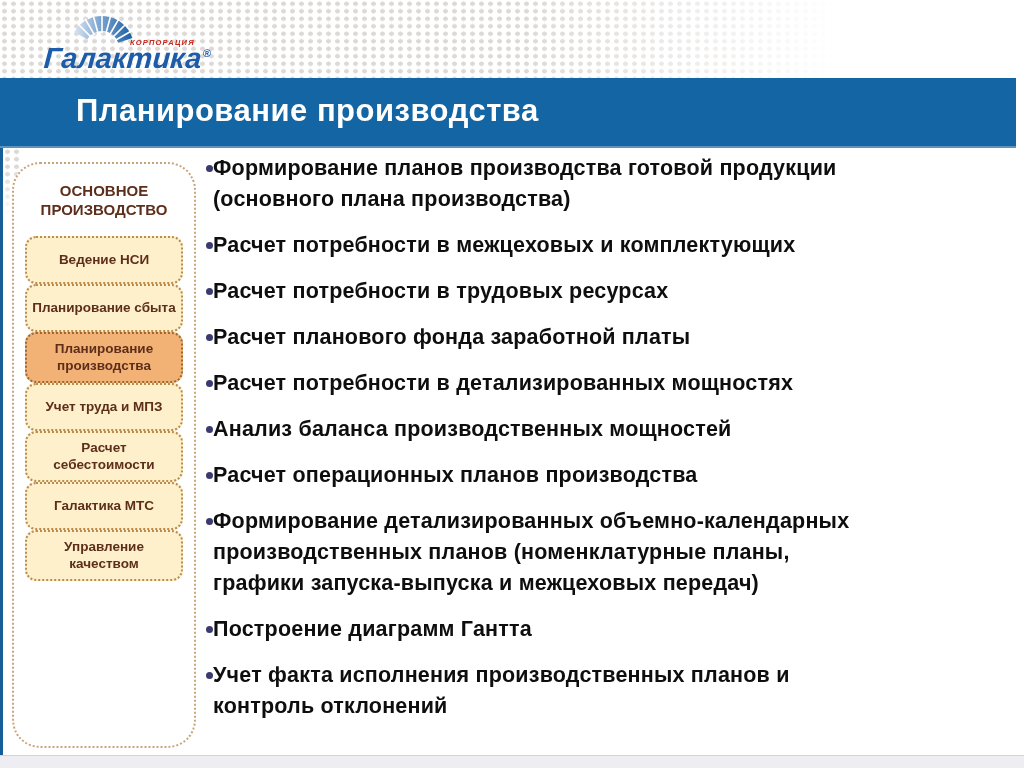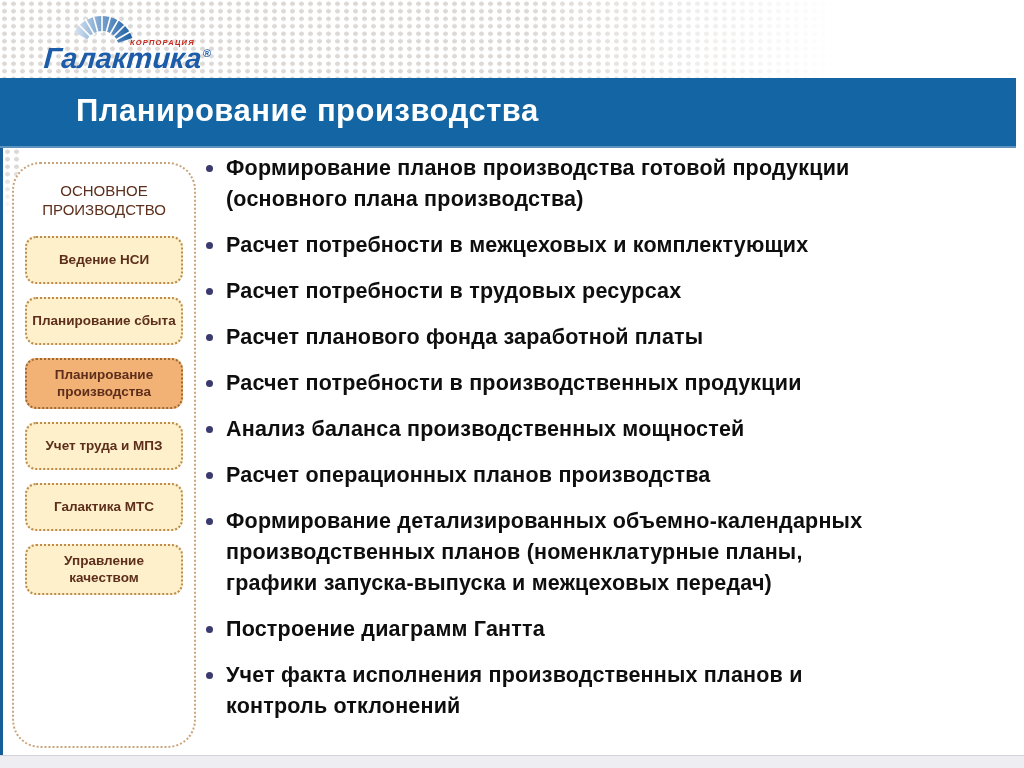--- a/index.html
+++ b/index.html
@@ -49,35 +49,35 @@
     mask-image:linear-gradient(to bottom,#000 30%,transparent 95%);
   }
   
   .panel{
     position:absolute;left:12px;top:162px;width:184px;height:586px;
     box-sizing:border-box;background:#fff;
     border:2px dotted #c9a478;border-radius:28px;
     padding:18px 10px 10px;display:flex;flex-direction:column;align-items:center;
   }
   .panel-title{
-    font-size:15px;font-weight:normal;color:#5d2e1b;text-align:center;
+    font-size:15px;font-weight:bold;color:#5d2e1b;text-align:center;
     line-height:1.25;margin-bottom:16px;
   }
   .sbtn{
-    width:158px;min-height:48px;box-sizing:border-box;margin-bottom:13px;
+    width:158px;min-height:48px;box-sizing:border-box;
     background:#fdf0ca;border:2px dotted #bb8c4e;border-radius:11px;
     font-family:"Liberation Sans", sans-serif;
     font-size:13.5px;font-weight:bold;color:#5d2e1b;text-align:center;
     line-height:1.3;padding:6px 5px;cursor:pointer;display:flex;
     align-items:center;justify-content:center;white-space:pre-line;
   }
   .sbtn.active{background:#f2b276;border-color:#9c6a32;}
   
   .content{position:absolute;left:206px;top:153px;width:806px;}
-  .bullet-item{display:flex;gap:13px;margin-bottom:15px;}
+  .bullet-item{display:flex;margin-bottom:15px;}
   .dot{
     flex:0 0 auto;width:7px;height:7px;border-radius:50%;
     background:#3a3a6e;margin-top:12px;
   }
   .btext{
     font-size:21.5px;font-weight:bold;color:#0e0e0e;line-height:31px;
     white-space:pre-line;letter-spacing:0.2px;
   }
   
   .footer{
@@ -124,20 +124,21 @@
 
   <div class="left-strip"></div>
   <div class="left-dots"></div>
 
   <aside class="panel">
     <div class="panel-title">ОСНОВНОЕ ПРОИЗВОДСТВО</div>
     <button class="sbtn">Ведение НСИ</button>
     <button class="sbtn">Планирование сбыта</button>
     <button class="sbtn active">Планирование производства</button>
     <button class="sbtn">Учет труда и МПЗ</button>
+    <button class="sbtn">Расчет себестоимости</button>
     <button class="sbtn">Галактика МТС</button>
     <button class="sbtn">Управление качеством</button>
   </aside>
 
   <main class="content">
     <div class="bullet-item">
       <span class="dot"></span>
       <span class="btext">Формирование планов производства готовой продукции
 (основного плана производства)</span>
     </div>
@@ -148,21 +149,21 @@
     <div class="bullet-item">
       <span class="dot"></span>
       <span class="btext">Расчет потребности в трудовых ресурсах</span>
     </div>
     <div class="bullet-item">
       <span class="dot"></span>
       <span class="btext">Расчет планового фонда заработной платы</span>
     </div>
     <div class="bullet-item">
       <span class="dot"></span>
-      <span class="btext">Расчет потребности в производственных продукции</span>
+      <span class="btext">Расчет потребности в детализированных мощностях</span>
     </div>
     <div class="bullet-item">
       <span class="dot"></span>
       <span class="btext">Анализ баланса производственных мощностей</span>
     </div>
     <div class="bullet-item">
       <span class="dot"></span>
       <span class="btext">Расчет операционных планов производства</span>
     </div>
     <div class="bullet-item">

